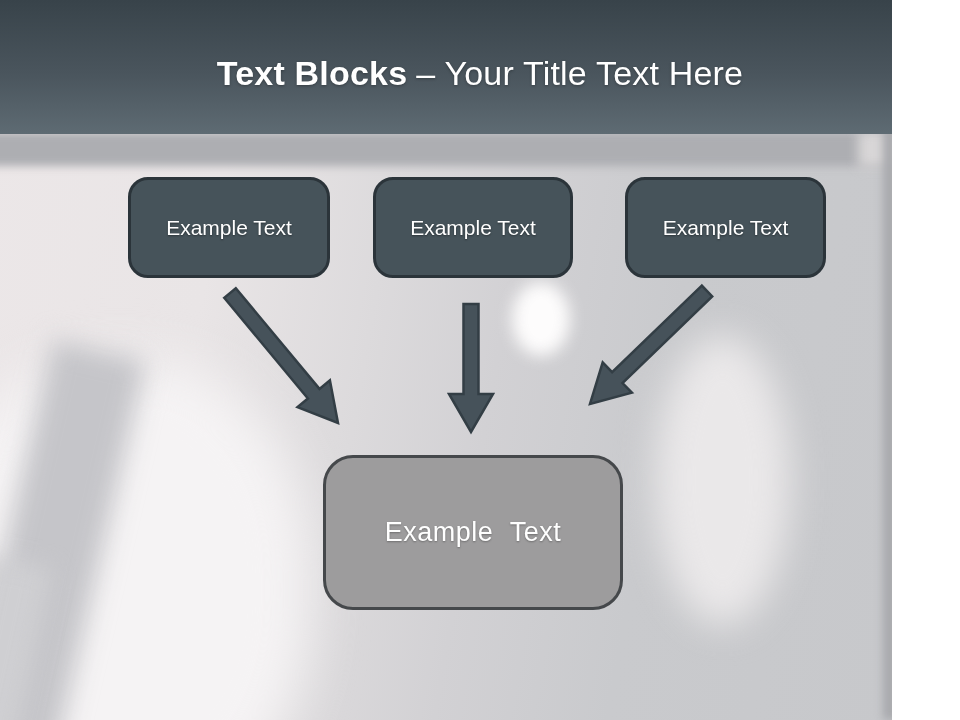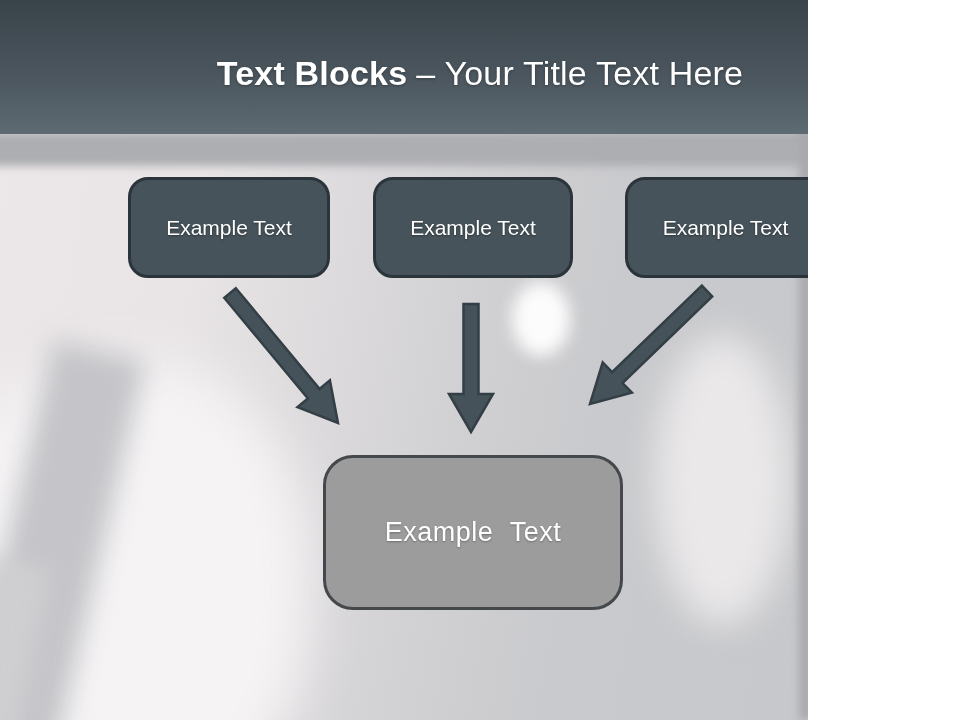--- a/index.html
+++ b/index.html
@@ -2,21 +2,21 @@
 <html style="--header-top: #38434a; --header-bottom: #5e6b73; --block-fill: #46535a; --block-border: #2b343a; --result-fill: #9d9c9d; --result-border: #45484b; --arrow-fill: #46525a; --text-color: #ffffff;"><head>
 <meta charset="utf-8">
 <style>
   html, body { margin: 0; padding: 0; }
   body {
     width: 960px; height: 720px;
     font-family: "Liberation Sans", sans-serif;
     overflow: hidden;
   }
   .slide {
-    position: relative; width: 808px; height: 720px;
+    position: relative; width: 892px; height: 720px;
     overflow: hidden; background: #d6d5d7;
   }
 
   
   .bg { position: absolute; inset: 0; overflow: hidden;
     background: linear-gradient(100deg,
       #ece7e8 0%, #e9e5e6 25%, #dcdadc 42%,
       #d2d1d4 55%, #c9cacd 72%, #c7c8cb 100%);
   }
   .bg div { position: absolute; }

